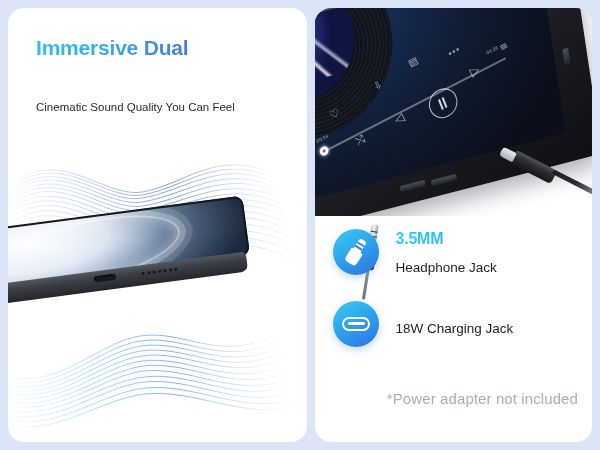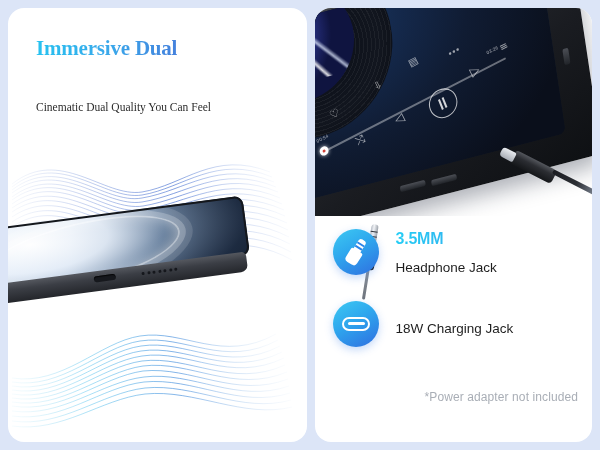--- a/index.html
+++ b/index.html
@@ -24,21 +24,21 @@
     background: #dce5f7;
   }
 
   
   .panel {
     position: relative;
     background: #ffffff;
     border-radius: 16px;
     overflow: hidden;
   }
-  .panel-left  { width: 314px; font-family: Liberation Serif, serif; }
+  .panel-left  { width: 314px; }
   .panel-right { width: 290px; }
 
   
   .headline {
     position: absolute;
     left: 28px;
     top: 27px;
     width: 240px;
   }
   .headline-line {
@@ -397,21 +397,21 @@
     display: block;
     font-size: 13.5px;
     line-height: 19px;
     color: #1e1e1e;
     margin-top: 8px;
   }
   .footnote {
     position: absolute;
     right: 14px;
     top: 382px;
-    font-size: 12px;
+    font-size: 15px;
     color: #a9aeb6;
     letter-spacing: 0.1px;
   }
 
   
   .jack-glyph {
     position: absolute;
     left: 13px; top: 9px;
     width: 20px; height: 28px;
     transform: rotate(32deg);
@@ -461,21 +461,21 @@
 <body>
 
 <div class="canvas">
 
   <div class="panel panel-left">
 
     <div class="headline">
       <span class="headline-line l1">Immersive Dual</span>
     </div>
 
-    <div class="subheadline">Cinematic Dual Quality You Can Feel</div>
+    <div class="subheadline">Cinematic Sound Quality You Can Feel</div>
 
     <div class="wave-stage">
       <svg class="wave-svg" viewBox="0 0 286 310" preserveAspectRatio="none">
         <defs>
           <linearGradient id="wgTop" x1="0" y1="0" x2="1" y2="0">
             <stop offset="0" stop-color="#8fa7dd" stop-opacity="0.10"></stop>
             <stop offset="0.30" stop-color="#5d7fd4" stop-opacity="0.55"></stop>
             <stop offset="0.62" stop-color="#2f5ecb" stop-opacity="0.85"></stop>
             <stop offset="1" stop-color="#9db6e6" stop-opacity="0.10"></stop>
           </linearGradient>

